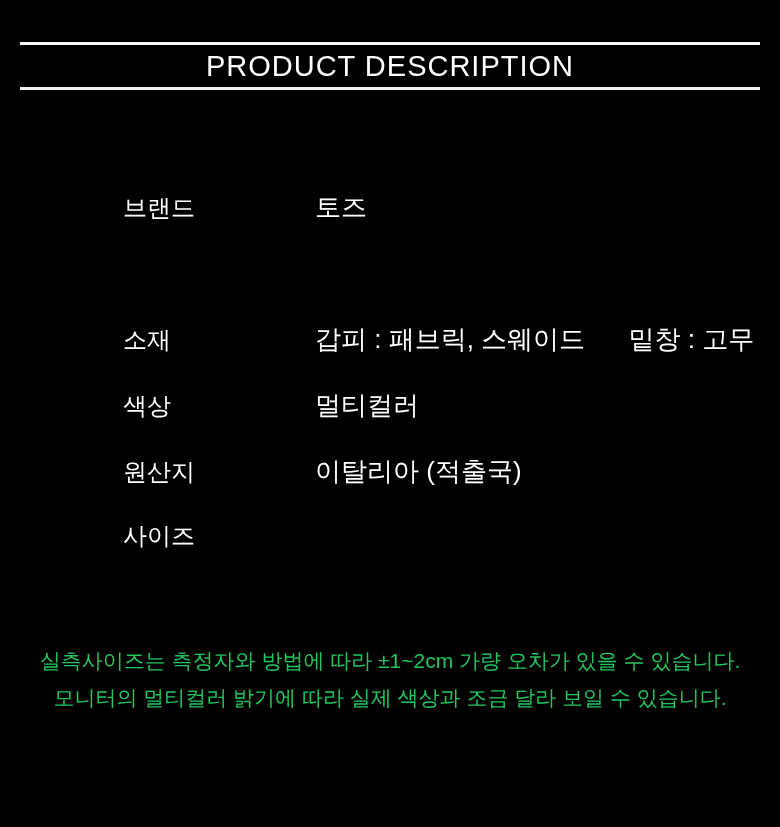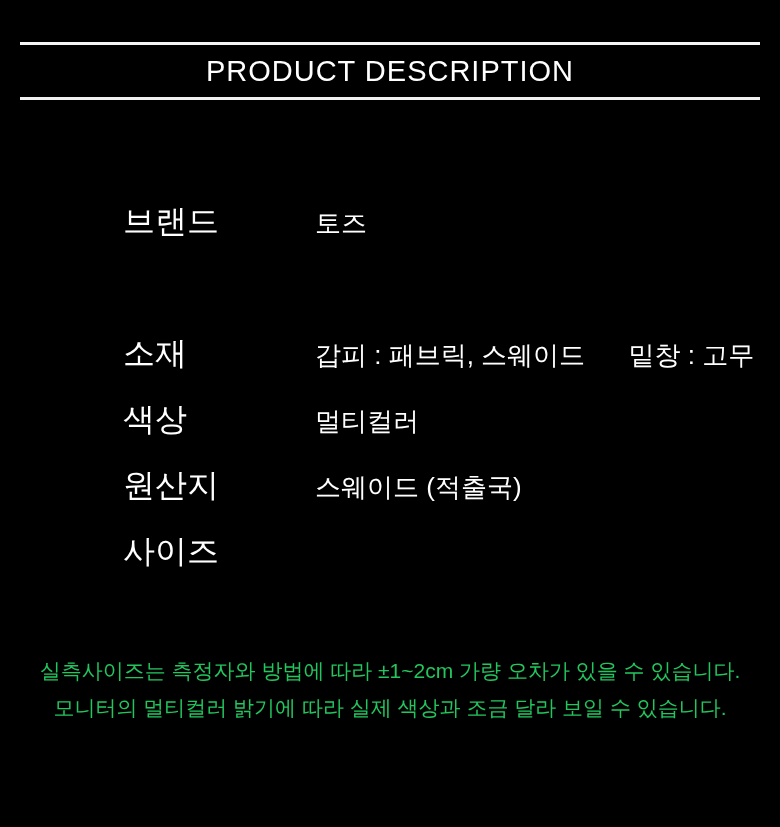--- a/index.html
+++ b/index.html
@@ -15,21 +15,21 @@
     width: 780px;
     height: 827px;
     background: #000000;
     color: #ffffff;
   }
   
   .header {
     margin: 42px 20px 0 20px;
     border-top: 3px solid #f5f5f5;
     border-bottom: 3px solid #f0f0f0;
-    height: 58px;
+    height: 48px;
     display: flex;
     align-items: center;
     justify-content: center;
   }
   .header .title {
     font-size: 29px;
     font-weight: 500;
     letter-spacing: 1px;
     color: #ffffff;
   }
@@ -39,21 +39,21 @@
   }
   .spec-row {
     display: flex;
     align-items: baseline;
     height: 30px;
     margin-bottom: 36px;
   }
   .spec-label {
     display: inline-block;
     width: 92px;
-    font-size: 32px;
+    font-size: 24px;
     font-weight: 500;
     color: #ffffff;
     text-align: justify;
     text-align-last: justify;
     white-space: nowrap;
   }
   .spec-value {
     margin-left: 100px;
     font-size: 26px;
     font-weight: 500;
@@ -96,21 +96,21 @@
       <span class="spec-value">갑피 : 패브릭, 스웨이드      밑창 : 고무</span>
     </div>
 
     <div class="spec-row">
       <span class="spec-label">색상</span>
       <span class="spec-value">멀티컬러</span>
     </div>
 
     <div class="spec-row">
       <span class="spec-label">원산지</span>
-      <span class="spec-value">스웨이드 (적출국)</span>
+      <span class="spec-value">이탈리아 (적출국)</span>
     </div>
 
 
     <div class="spec-row">
       <span class="spec-label">사이즈</span>
     </div>
 
   </div>
 
   <div class="footer">

